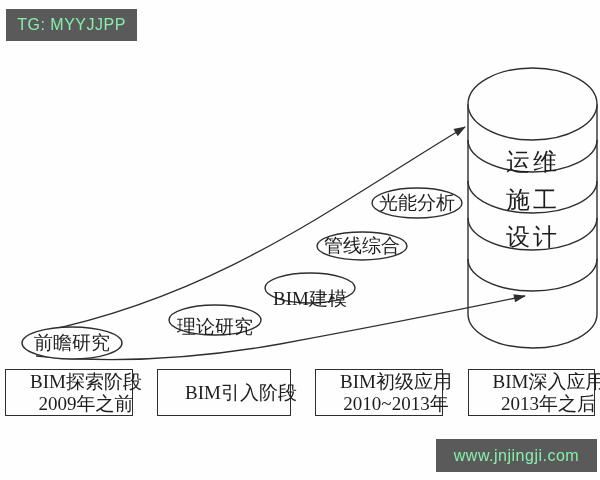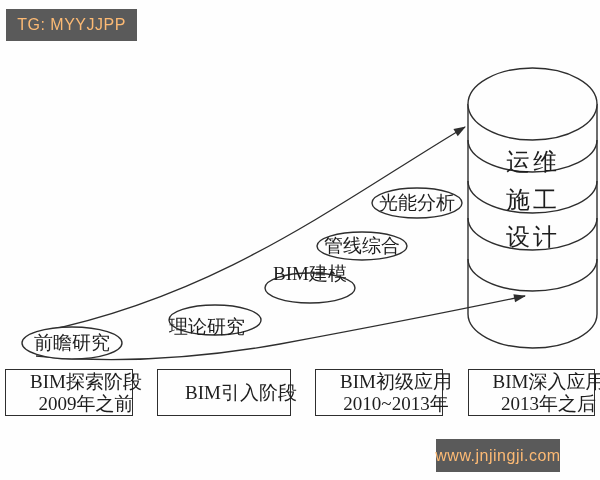--- a/index.html
+++ b/index.html
@@ -46,31 +46,31 @@
     font-size: 19px;
     line-height: 22px;
     text-align: center;
     white-space: nowrap;
     z-index: 2;
     padding-left: 34px;
   }
   .badge {
     position: absolute;
     background: #5a5a5a;
-    color: #fdba74;
+    color: #86efac;
     font-family: "Liberation Sans", "DejaVu Sans", sans-serif;
     font-size: 16px;
     display: flex;
     align-items: center;
     justify-content: center;
     letter-spacing: 0.5px;
     z-index: 3;
   }
   #badge-top { left: 6px; top: 9px; width: 131px; height: 32px; }
-  #badge-bottom { left: 436px; top: 439px; width: 124px; height: 33px; }
+  #badge-bottom { left: 436px; top: 439px; width: 161px; height: 33px; }
 </style>
 </head>
 <body>
 
 <div id="screen">
 
   <svg id="diagram-svg" width="600" height="480" viewBox="0 0 600 480">
     <defs>
       <marker id="arrow" viewBox="0 0 12 12" refX="11" refY="6" markerWidth="14" markerHeight="12" markerUnits="userSpaceOnUse" orient="auto">
         <path d="M0,1.8 L12,6 L0,10.2 Z" fill="#2e2e2e"></path>
@@ -95,22 +95,22 @@
     <g fill="#fefefe" stroke="#2e2e2e" stroke-width="1.4">
       <ellipse cx="72" cy="343" rx="50" ry="16"></ellipse>
       <ellipse cx="215" cy="320" rx="46" ry="15"></ellipse>
       <ellipse cx="310" cy="288" rx="45" ry="15"></ellipse>
       <ellipse cx="362" cy="246" rx="45" ry="14"></ellipse>
       <ellipse cx="417" cy="203" rx="45" ry="15"></ellipse>
     </g>
   </svg>
 
   <div class="bubble-label" style="left:22px;  top:327px; width:100px; height:32px;">前瞻研究</div>
-  <div class="bubble-label" style="left:161px; top:305px; width:92px; height:44px;">理论研究</div>
-  <div class="bubble-label" style="left:265px; top:264px; width:90px; height:20px;">BIM建模</div>
+  <div class="bubble-label" style="left:169px; top:305px; width:92px; height:44px;">理论研究</div>
+  <div class="bubble-label" style="left:265px; top:289px; width:90px; height:20px;">BIM建模</div>
   <div class="bubble-label" style="left:317px; top:232px; width:90px; height:28px;">管线综合</div>
   <div class="bubble-label" style="left:372px; top:188px; width:90px; height:30px;">光能分析</div>
 
   <div class="cyl-label" style="top:146px;">运维</div>
   <div class="cyl-label" style="top:184px;">施工</div>
   <div class="cyl-label" style="top:221px;">设计</div>
 
   <div class="stage-box" style="left:5px; width:128px;">
     <span>BIM探索阶段</span>
     <span>2009年之前</span>

